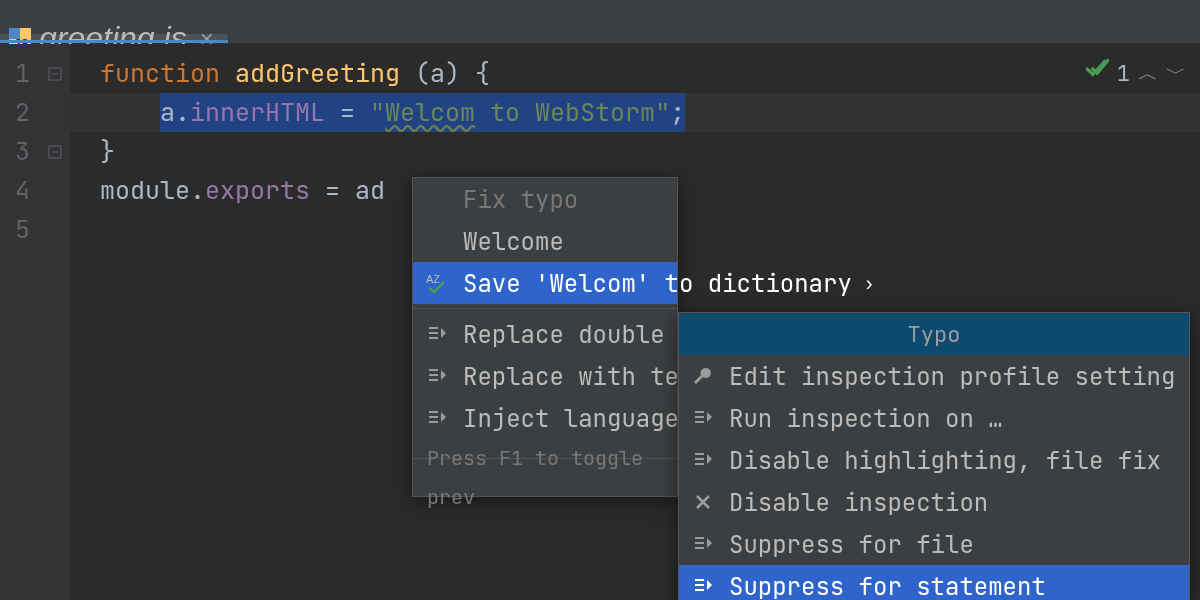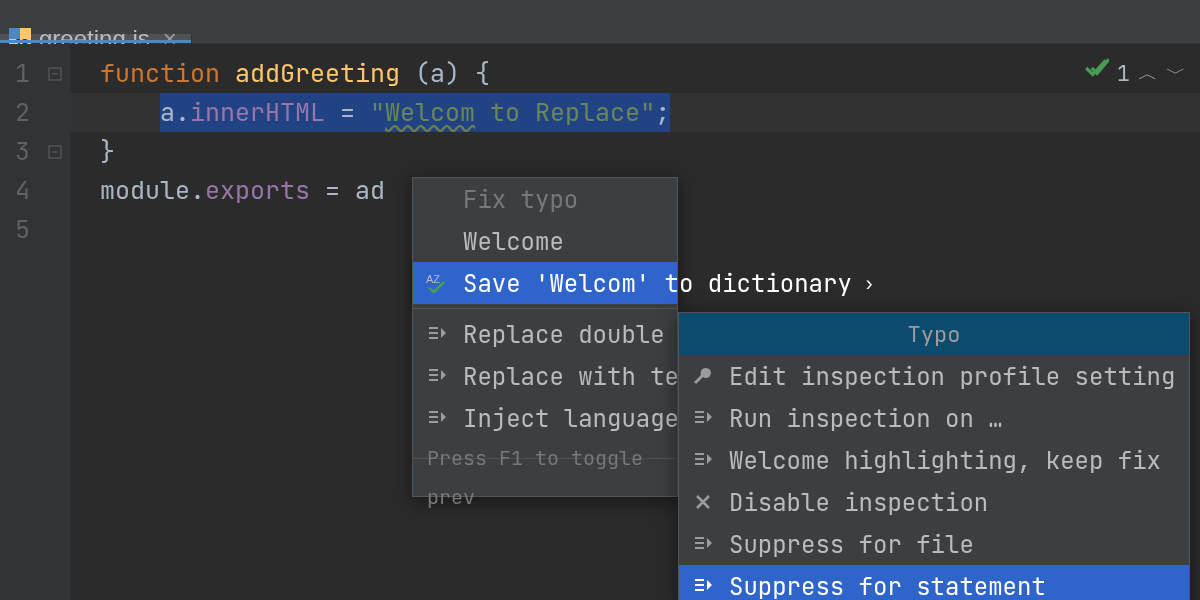--- a/index.html
+++ b/index.html
@@ -38,21 +38,21 @@
       bottom: 0; left: 0; right: 0;
       height: 3px;
       background: #4a88c7;
     }
     .js-icon {
       width: 24px; height: 24px;
       display: flex; align-items: center; justify-content: center;
       position: relative;
     }
     .js-icon svg { width: 24px; height: 24px; }
-    .tab-label { color: #bbbbbb; font-size: 24px; }
+    .tab-label { color: #bbbbbb; font-size: 32px; font-style: italic; }
     .tab-close { color: #9c9c9c; font-size: 24px; cursor: pointer; margin-left: 6px; }
 
     
     .editor {
       display: flex;
       background: #2b2b2b;
       height: calc(100% - 44px);
       font-family: "JetBrains Mono", Menlo, Consolas, monospace;
       font-size: 25px;
       line-height: 39px;
@@ -212,21 +212,21 @@
             <path d="M8 12 L13 17 L24 4" fill="none" stroke="#499c54" stroke-width="3"></path>
           </svg>
       </span>
       <span class="insp-count">1</span>
       <span class="insp-arrow">︿</span>
       <span class="insp-arrow">﹀</span>
     </div>
 
     <div class="code-line"><span class="kw">function</span> <span class="fn">addGreeting</span> <span class="param">(a)</span><span class="punc"> {</span></div>
 
-    <div class="code-line caret-line"><span>    </span><span class="hl-block"><span class="param">a</span><span class="punc">.</span><span class="prop">innerHTML</span><span class="op"> = </span><span class="str"><span>"</span><span class="typo">Welcom</span><span> to Replace</span><span>"</span></span><span class="punc">;</span></span></div>
+    <div class="code-line caret-line"><span>    </span><span class="hl-block"><span class="param">a</span><span class="punc">.</span><span class="prop">innerHTML</span><span class="op"> = </span><span class="str"><span>"</span><span class="typo">Welcom</span><span> to WebStorm</span><span>"</span></span><span class="punc">;</span></span></div>
 
     <div class="code-line"><span class="punc">}</span></div>
 
     <div class="code-line"><span class="param">module</span><span class="punc">.</span><span class="prop">exports</span><span class="op"> = </span><span class="param">ad</span></div>
 
     <div class="code-line"></div>
   </div>
 
   <div id="menu1" class="menu">
     <div class="menu-item disabled">
@@ -297,21 +297,21 @@
       </span>
       <span class="menu-label">Run inspection on …</span>
     </div>
     <div class="menu-item">
       <span class="menu-icon">
         <svg viewBox="0 0 22 22">
             <path d="M3 5 H12 M3 10 H12 M3 15 H12" stroke="#9c9c9c" stroke-width="2"></path>
             <path d="M15 5 L20 10 L15 15" fill="#9c9c9c"></path>
           </svg>
       </span>
-      <span class="menu-label">Welcome highlighting, keep fix</span>
+      <span class="menu-label">Disable highlighting, file fix</span>
     </div>
     <div class="menu-item">
       <span class="menu-icon">
         <svg viewBox="0 0 22 22">
             <path d="M5 5 L17 17 M17 5 L5 17" stroke="#9c9c9c" stroke-width="2.5"></path>
           </svg>
       </span>
       <span class="menu-label">Disable inspection</span>
     </div>
     <div class="menu-item">

